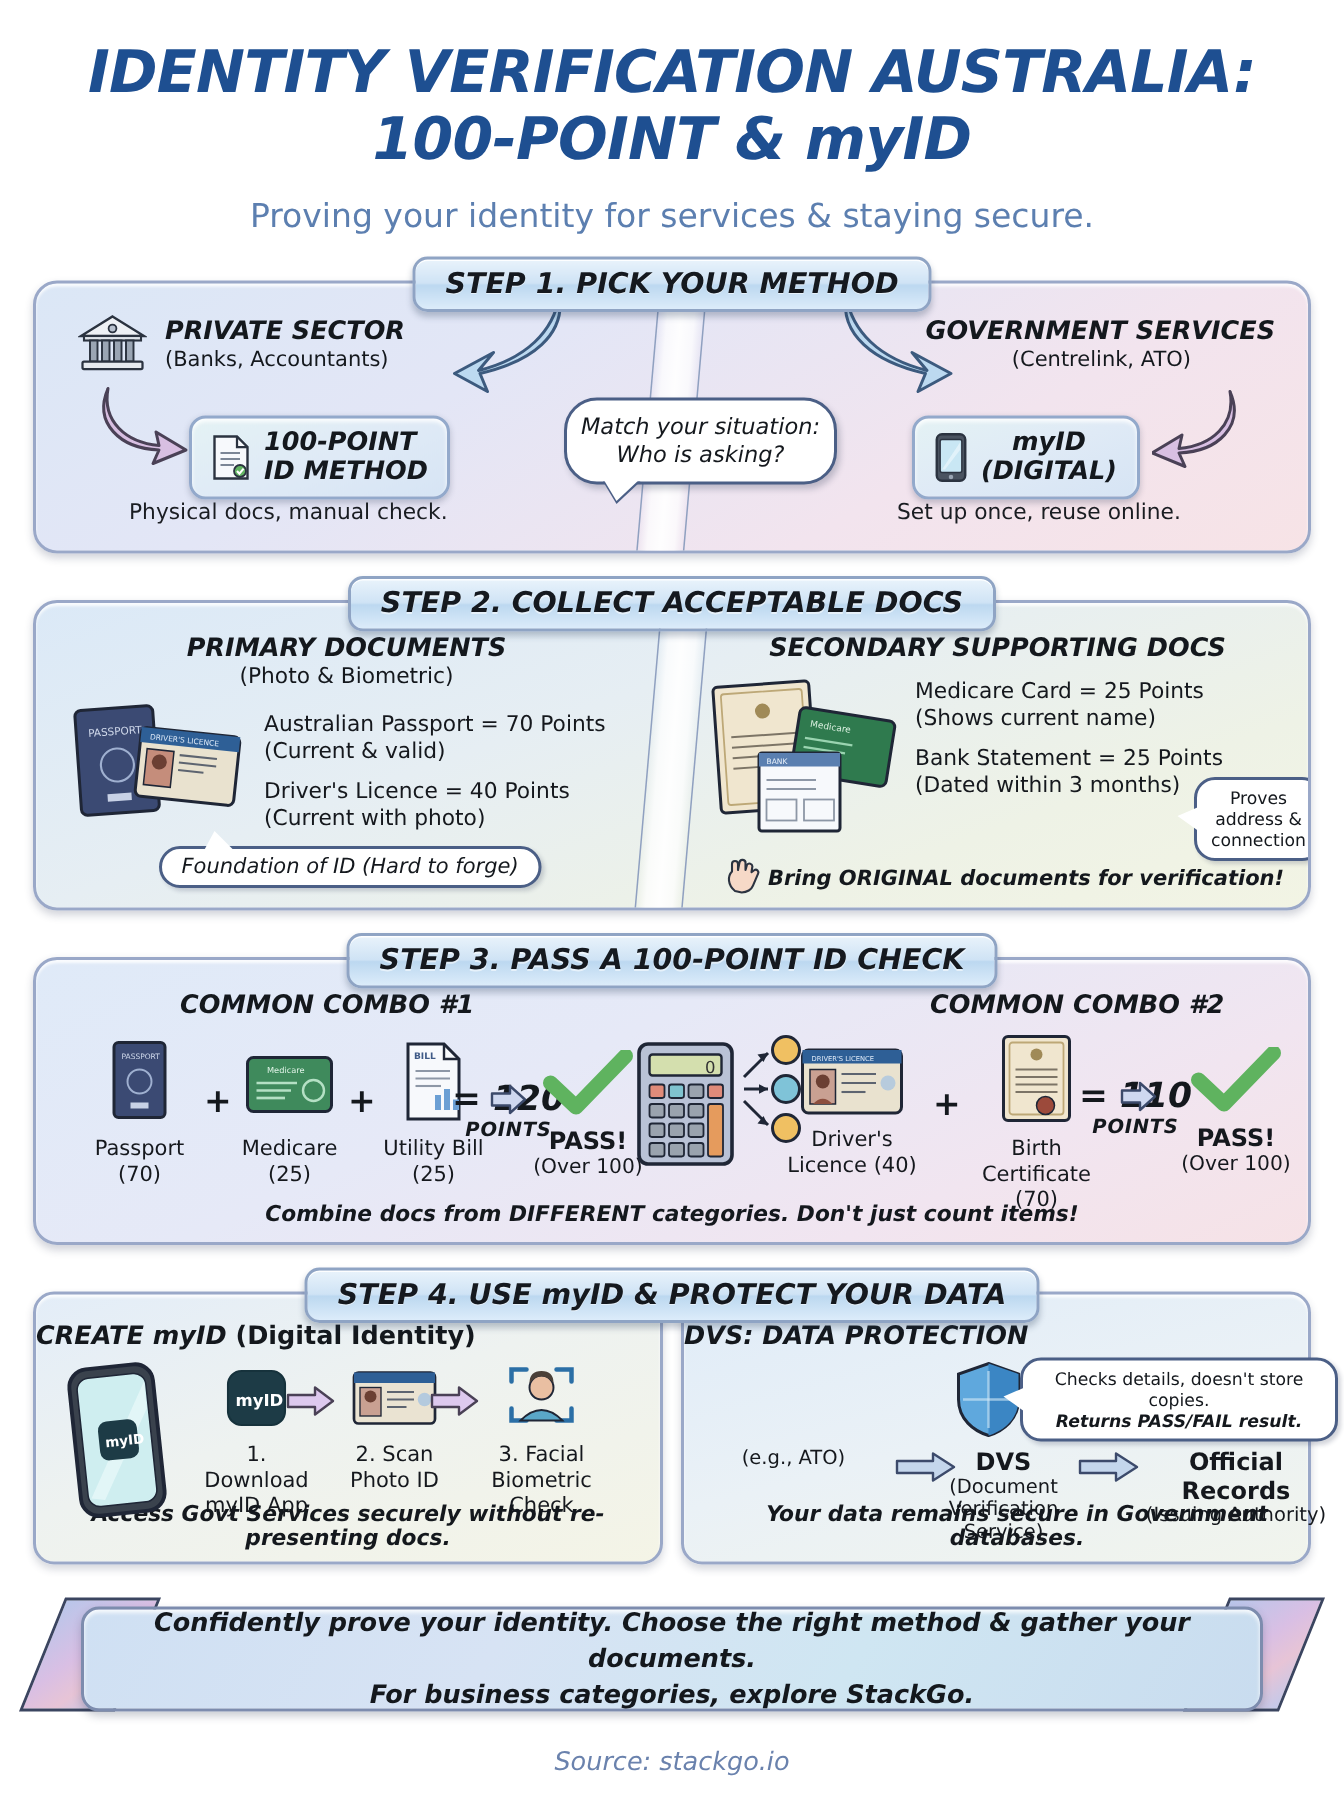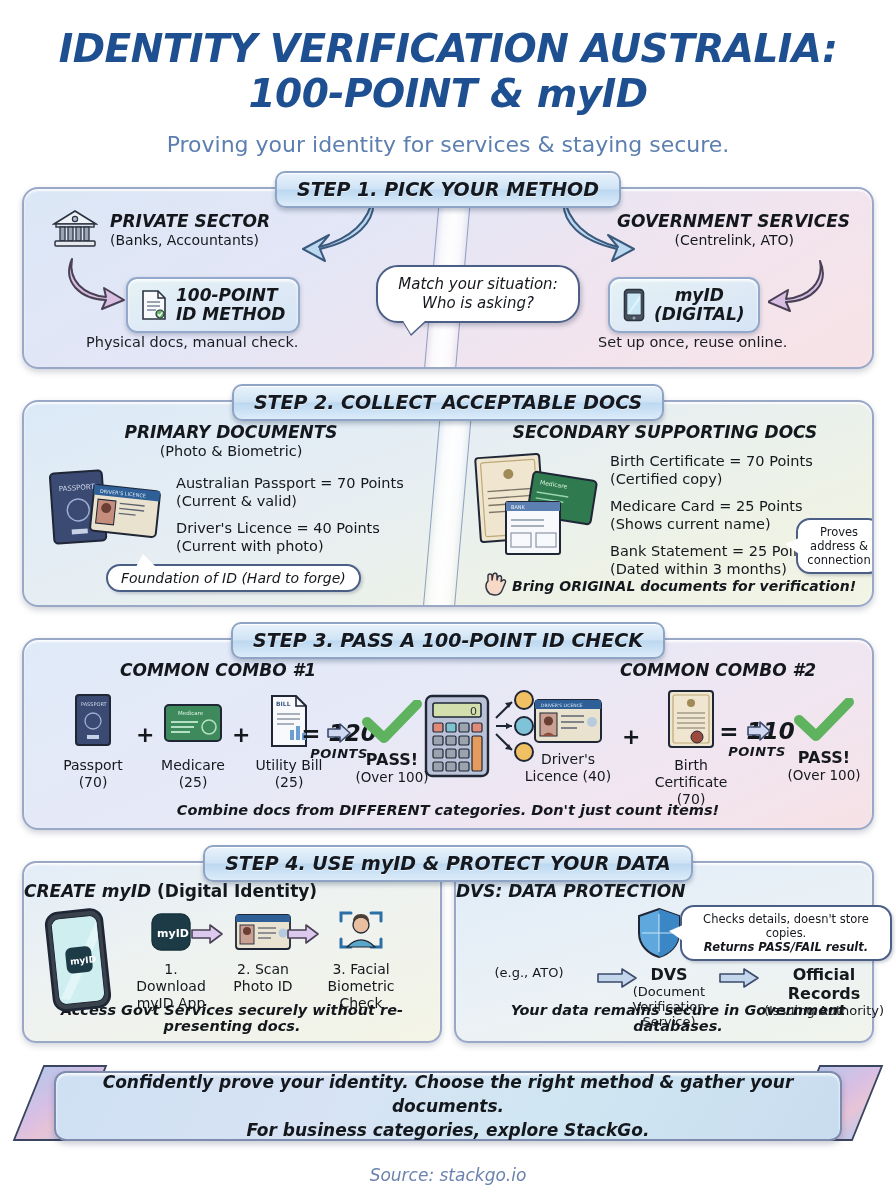--- a/index.html
+++ b/index.html
@@ -78,21 +78,21 @@
     background:linear-gradient(160deg,#e4f2f4 0%,#dfeaf6 50%,#d6e4f4 100%);
     box-shadow:0 2px 4px rgba(40,50,80,.25), inset 0 2px 3px rgba(255,255,255,.95);
     display:flex;align-items:center;gap:9px;padding:7px 13px;
   }
   .pill .ptxt{font-family:"DejaVu Sans",sans-serif;font-weight:bold;font-style:italic;
     font-size:17px;line-height:19px;color:#14181d;white-space:nowrap;}
   .caption{position:absolute;font-size:14.5px;font-family:"DejaVu Sans",sans-serif;color:#1a1d22;text-align:center;}
 
   .bubble{
     position:absolute;background:#fff;border:2px solid #4b5f86;border-radius:22px;
-    padding:8px 15px;font-family:"DejaVu Sans",sans-serif;font-style:italic;
+    padding:8px 4px;font-family:"DejaVu Sans",sans-serif;font-style:italic;
     font-size:15px;line-height:19px;color:#14181d;text-align:center;
     box-shadow:2px 3px 4px rgba(40,50,80,.25);z-index:10;
   }
   .bubble:after{
     content:"";position:absolute;left:24px;bottom:-13px;
     border-left:9px solid transparent;border-right:16px solid transparent;
     border-top:15px solid #fff;filter:drop-shadow(0 2px 0 #4b5f86);
   }
 
   
@@ -328,24 +328,20 @@
           <rect x="34" y="52" width="54" height="52" rx="2" fill="#f7f9fc" stroke="#1f2636" stroke-width="2"></rect>
           <rect x="34" y="52" width="54" height="9" fill="#5a7fb0"></rect>
           <text x="39" y="59" font-family="DejaVu Sans" font-size="5" fill="#eaf2fb">BANK</text>
           <line x1="39" y1="70" x2="72" y2="70" stroke="#8d97a6" stroke-width="1.3"></line>
           <line x1="39" y1="76" x2="72" y2="76" stroke="#8d97a6" stroke-width="1.3"></line>
           <rect x="39" y="83" width="20" height="14" fill="none" stroke="#8d97a6" stroke-width="1.2"></rect>
           <rect x="64" y="83" width="20" height="14" fill="none" stroke="#8d97a6" stroke-width="1.2"></rect>
         </svg>
 
         <div class="s2-list" style="left:162px;top:50px;width:230px;">
-          <div class="entry">
-            <div>Birth Certificate = 70 Points</div>
-            <div>(Certified copy)</div>
-          </div>
           <div class="entry">
             <div>Medicare Card = 25 Points</div>
             <div>(Shows current name)</div>
           </div>
           <div class="entry">
             <div>Bank Statement = 25 Points</div>
             <div>(Dated within 3 months)</div>
           </div>
         </div>
 

